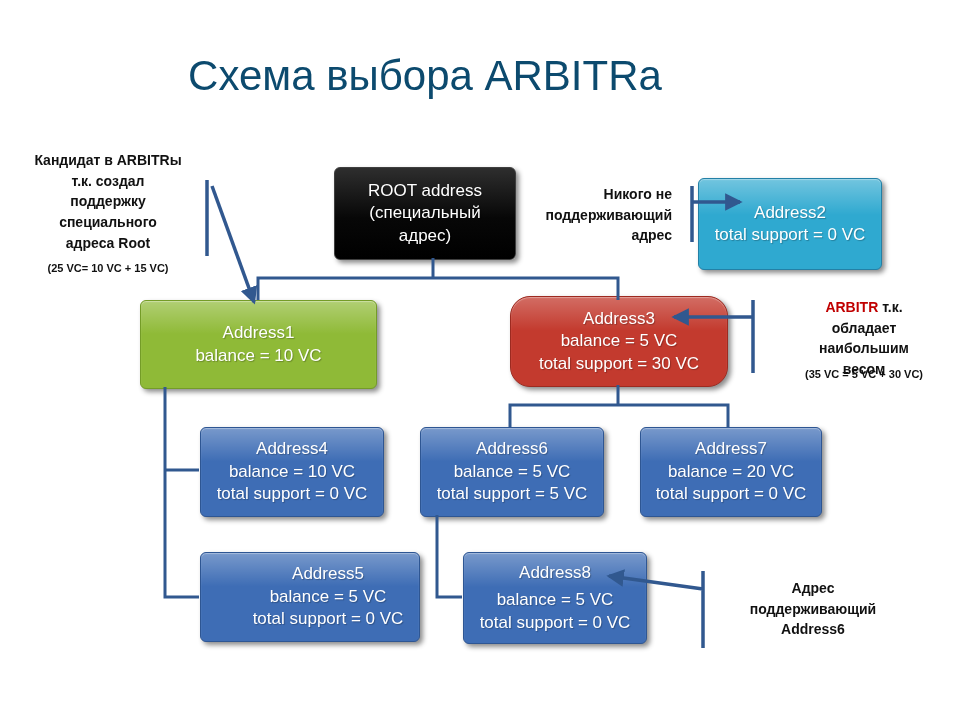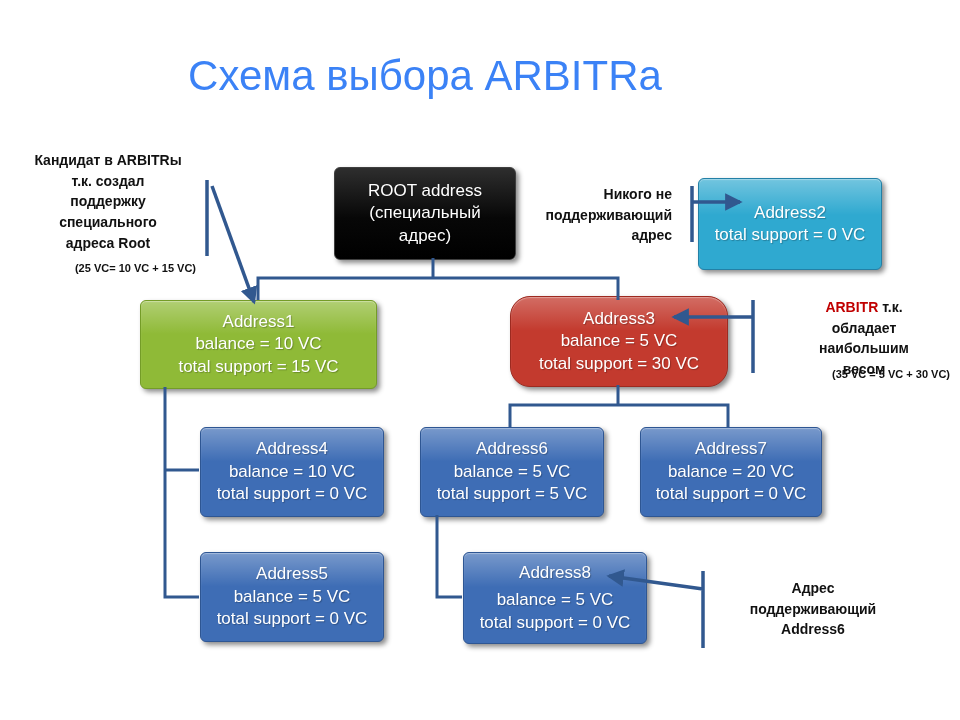--- a/index.html
+++ b/index.html
@@ -2,21 +2,21 @@
 <html style="--connector: #31588F; --green: #8FBA37; --red: #C33A2E; --blue: #3E6DB5; --cyan: #2FA9D0; --arbitr_red: #C00000;"><head>
 <meta charset="utf-8">
 <style>
   html,body{margin:0;padding:0;background:#fff;}
   .slide{
     position:relative;width:960px;height:720px;background:#fff;overflow:hidden;
     font-family:"Liberation Sans",sans-serif;
   }
   .title{
     position:absolute;left:0;top:52px;width:850px;text-align:center;
-    font-size:42px;color:#3b82f6;letter-spacing:0px;
+    font-size:42px;color:#0c4a6e;letter-spacing:0px;
   }
   
   .node{
     position:absolute;z-index:2;border-radius:6px;
     display:flex;flex-direction:column;justify-content:center;align-items:center;
     color:#fff;text-align:center;font-size:17px;line-height:1.32;
     box-shadow:3px 3px 5px rgba(0,0,0,0.45), inset 0 1px 1px rgba(255,255,255,0.35);
     text-shadow:1px 1px 1px rgba(0,0,0,0.25);
   }
   .node .nline{white-space:nowrap;}
@@ -41,21 +41,21 @@
   .node.cyan{
     background:linear-gradient(180deg,rgba(255,255,255,0.32),rgba(255,255,255,0) 40%),var(--cyan);
     border:1px solid #2380a6;
   }
   
   .ann{
     position:absolute;z-index:3;font-weight:bold;color:#111;text-align:center;
     font-size:14px;line-height:1.48;white-space:pre-line;
   }
   .formula{
-    position:absolute;z-index:3;font-weight:bold;color:#111;text-align:right;
+    position:absolute;z-index:3;font-weight:bold;color:#111;text-align:center;
     font-size:11px;white-space:nowrap;
   }
   .arbitr-hl{color:var(--arbitr_red);}
   
   .overlay{position:absolute;left:0;top:0;z-index:5;pointer-events:none;}
   .cline{stroke:var(--connector);stroke-width:3;fill:none;}
   .cline.thick{stroke-width:3.5;}
   .arrhead{fill:var(--connector);}
 </style>
 </head>
@@ -91,21 +91,20 @@
   </div>
 
   <div class="node cyan" style="left:698px;top:178px;width:182px;height:90px;">
     <div class="nline">Address2</div>
     <div class="nline">total support = 0 VC</div>
   </div>
 
   <div class="node green" style="left:140px;top:300px;width:235px;height:87px;">
     <div class="nline">Address1</div>
     <div class="nline">balance = 10 VC</div>
-    <div class="nline">total support = 15 VC</div>
   </div>
 
   <div class="node red" style="left:510px;top:296px;width:216px;height:89px;border-radius:20px;">
     <div class="nline">Address3</div>
     <div class="nline">balance = 5 VC</div>
     <div class="nline">total support = 30 VC</div>
   </div>
 
   <div class="node blue" style="left:200px;top:427px;width:182px;height:88px;">
     <div class="nline">Address4</div>
@@ -118,21 +117,21 @@
     <div class="nline">balance = 5 VC</div>
     <div class="nline">total support = 5 VC</div>
   </div>
 
   <div class="node blue" style="left:640px;top:427px;width:180px;height:88px;">
     <div class="nline">Address7</div>
     <div class="nline">balance = 20 VC</div>
     <div class="nline">total support = 0 VC</div>
   </div>
 
-  <div class="node blue" style="left:200px;top:552px;width:182px;height:88px;">
+  <div class="node blue" style="left:200px;top:552px;width:182px;height:88px;padding-left:36px;">
     <div class="nline">Address5</div>
     <div class="nline">balance = 5 VC</div>
     <div class="nline">total support = 0 VC</div>
   </div>
 
   <div class="node blue" style="left:463px;top:552px;width:182px;height:90px;">
     <div class="nline" style="margin-bottom:5px;">Address8</div>
     <div class="nline">balance = 5 VC</div>
     <div class="nline">total support = 0 VC</div>
   </div>

